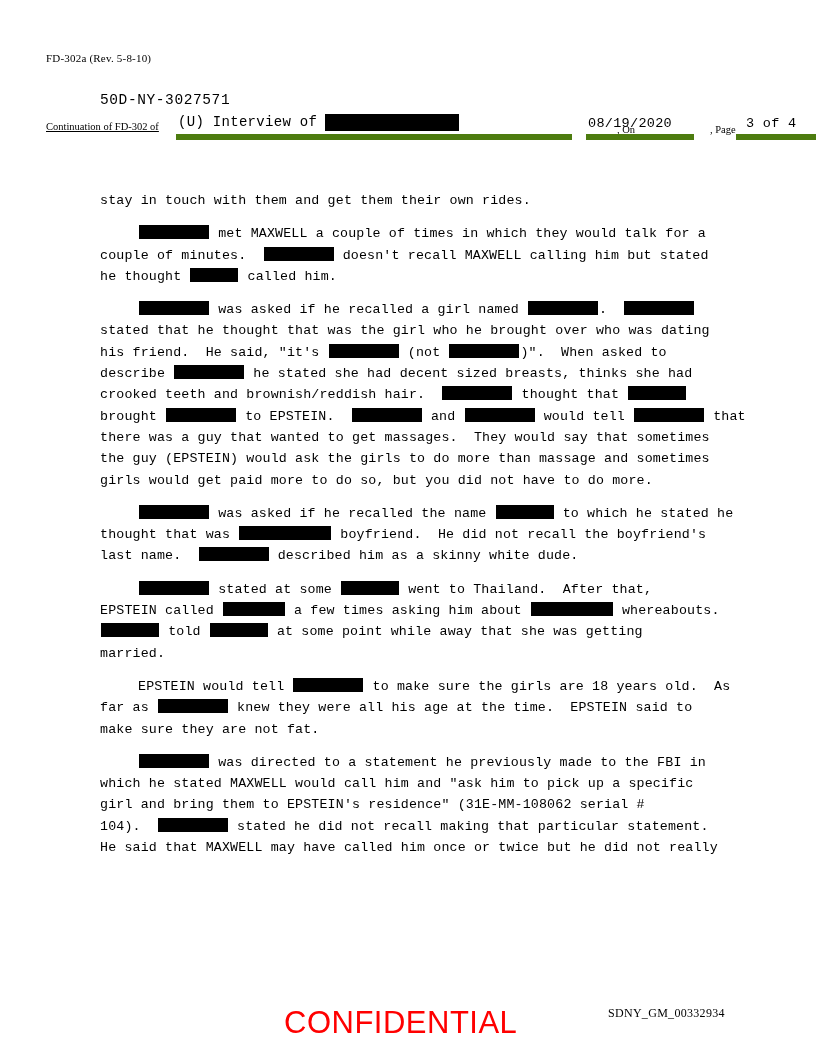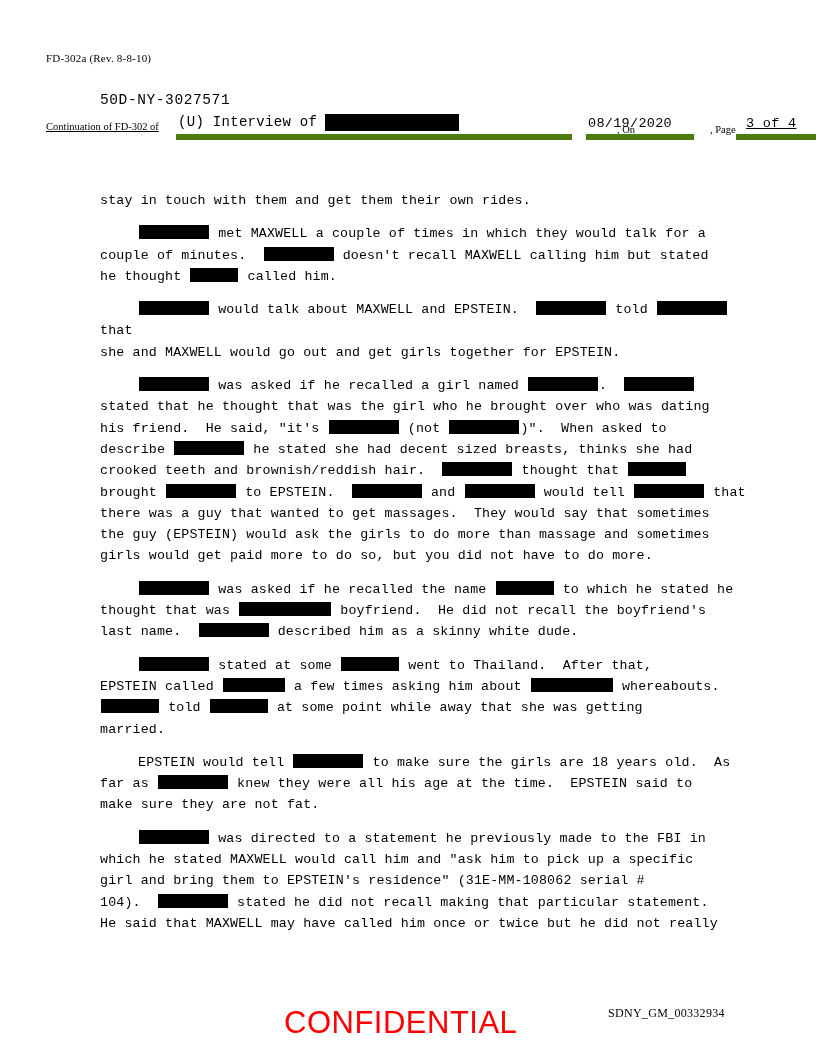--- a/index.html
+++ b/index.html
@@ -91,21 +91,21 @@
     left: 540px;
     top: 0px;
     width: 108px;
   }
   .fld-date .field-text { font-size: 13.5px; }
   .fld-page {
     left: 690px;
     top: 0px;
     width: 82px;
   }
-  .fld-page .field-text { font-size: 13.5px; left: 10px; text-decoration: underline; }
+  .fld-page .field-text { font-size: 13.5px; left: 10px; }
 
   
   .body-text {
     position: absolute;
     left: 100px;
     top: 190px;
     width: 672px;
     font-family: "Liberation Mono", monospace;
     font-size: 13.3px;
     line-height: 21.3px;
@@ -145,21 +145,21 @@
     font-family: "Liberation Serif", serif;
     font-size: 12px;
     letter-spacing: 0.3px;
   }
 </style>
 </head>
 <body>
 
 <div class="page">
 
-  <div class="form-id">FD-302a (Rev. 8-8-10)</div>
+  <div class="form-id">FD-302a (Rev. 5-8-10)</div>
 
   <div class="case-number">50D-NY-3027571</div>
 
   <div class="continuation-row">
     <span class="continuation-label">Continuation of FD-302 of</span>
 
     <div class="field fld-subject">
       <span class="field-text"><span>(U) Interview of</span><span class="redact-inline" style="width:134px;height:17px;margin-left:8px;"></span></span>
     </div>
 
@@ -174,22 +174,20 @@
     <div class="field fld-page">
       <span class="field-text">3 of 4</span>
     </div>
   </div>
 
   <div class="body-text" id="body-text">
       <div class="para">stay in touch with them and get them their own rides.</div>
       <div class="para"><span class="indent"></span><span class="rb" style="width: 70px;"></span> met MAXWELL a couple of times in which they would talk for a
 couple of minutes.  <span class="rb" style="width: 70px;"></span> doesn't recall MAXWELL calling him but stated
 he thought <span class="rb" style="width: 48px;"></span> called him.</div>
-      <div class="para"><span class="indent"></span><span class="rb" style="width: 70px;"></span> would talk about MAXWELL and EPSTEIN.  <span class="rb" style="width: 70px;"></span> told <span class="rb" style="width: 70px;"></span> that
-she and MAXWELL would go out and get girls together for EPSTEIN.</div>
       <div class="para"><span class="indent"></span><span class="rb" style="width: 70px;"></span> was asked if he recalled a girl named <span class="rb" style="width: 70px;"></span>.  <span class="rb" style="width: 70px;"></span>
 stated that he thought that was the girl who he brought over who was dating
 his friend.  He said, "it's <span class="rb" style="width: 70px;"></span> (not <span class="rb" style="width: 70px;"></span>)".  When asked to
 describe <span class="rb" style="width: 70px;"></span> he stated she had decent sized breasts, thinks she had
 crooked teeth and brownish/reddish hair.  <span class="rb" style="width: 70px;"></span> thought that <span class="rb" style="width: 58px;"></span>
 brought <span class="rb" style="width: 70px;"></span> to EPSTEIN.  <span class="rb" style="width: 70px;"></span> and <span class="rb" style="width: 70px;"></span> would tell <span class="rb" style="width: 70px;"></span> that
 there was a guy that wanted to get massages.  They would say that sometimes
 the guy (EPSTEIN) would ask the girls to do more than massage and sometimes
 girls would get paid more to do so, but you did not have to do more.</div>
       <div class="para"><span class="indent"></span><span class="rb" style="width: 70px;"></span> was asked if he recalled the name <span class="rb" style="width: 58px;"></span> to which he stated he

